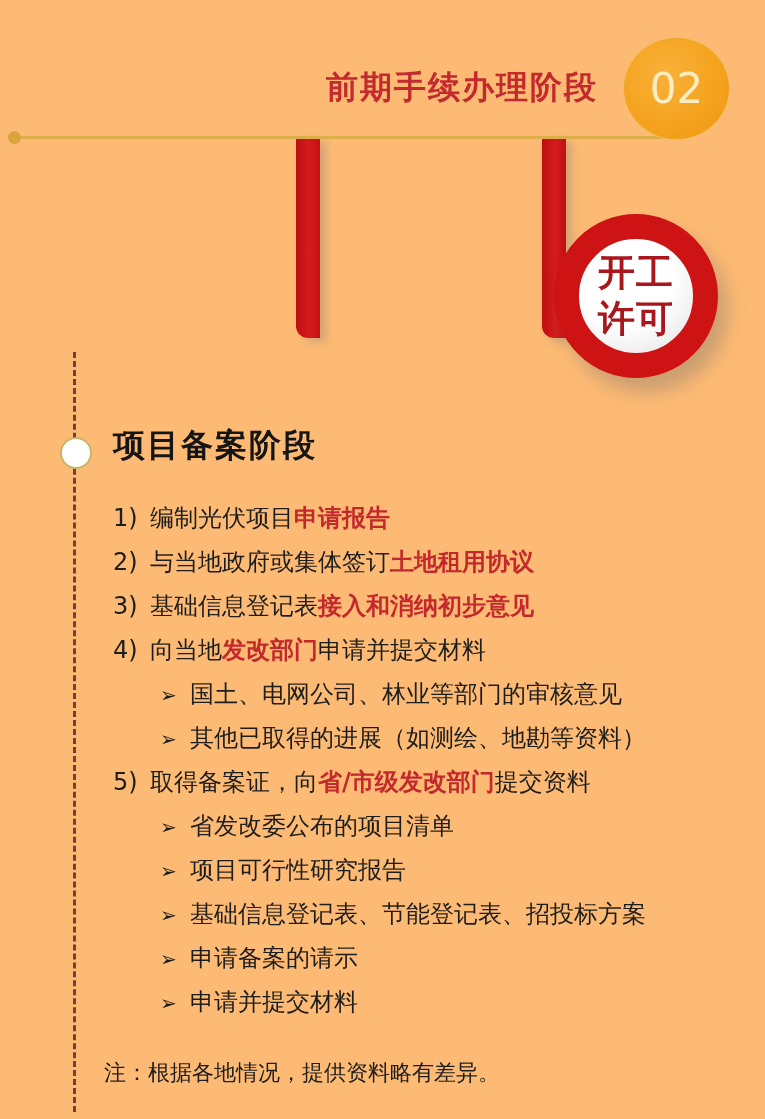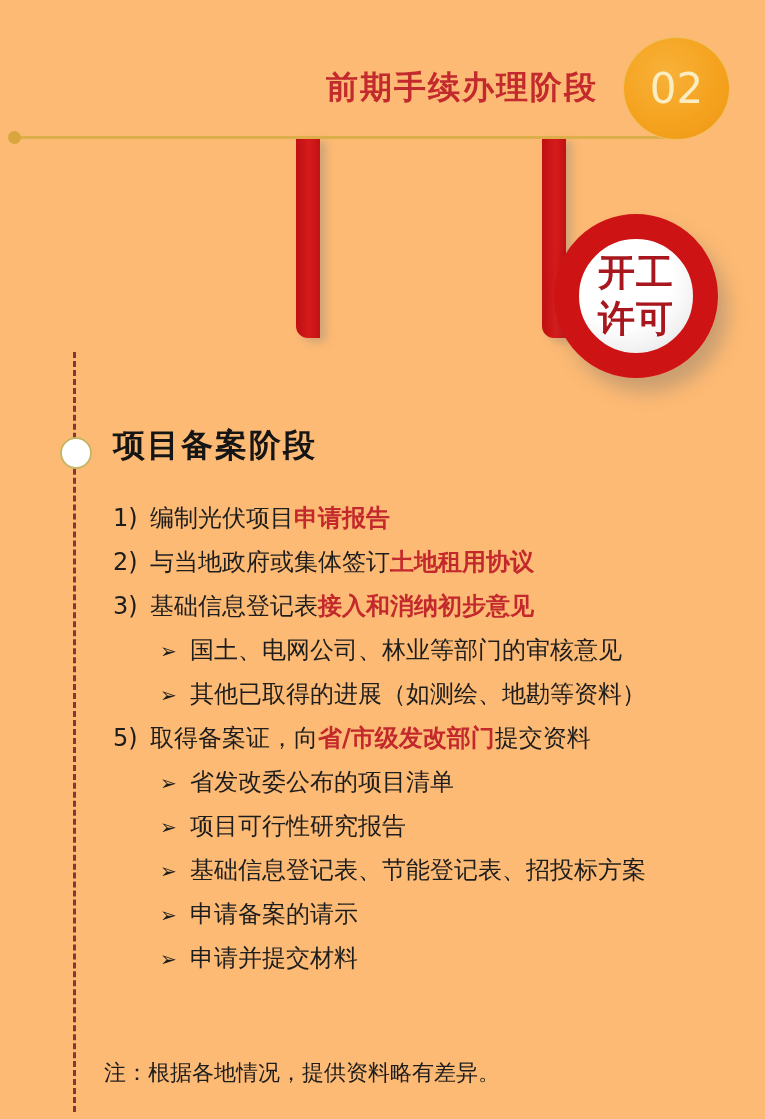--- a/index.html
+++ b/index.html
@@ -94,20 +94,21 @@
   </div>
 
   <div class="dashed-line"></div>
   <div class="bullet-ring"></div>
   <h2 class="section-heading">项目备案阶段</h2>
 
   <div class="list" id="list">
       <div class="item-line"><span class="num">1)</span><span>编制光伏项目</span><span class="red">申请报告</span></div>
       <div class="item-line"><span class="num">2)</span><span>与当地政府或集体签订</span><span class="red">土地租用协议</span></div>
       <div class="item-line"><span class="num">3)</span><span>基础信息登记表</span><span class="red">接入和消纳初步意见</span></div>
+      <div class="item-line"><span class="num">4)</span><span>向当地</span><span class="red">发改部门</span><span>申请并提交材料</span></div>
       <div class="sub-line"><span class="arrow">➢</span><span>国土、电网公司、林业等部门的审核意见</span></div>
       <div class="sub-line"><span class="arrow">➢</span><span>其他已取得的进展（如测绘、地勘等资料）</span></div>
       <div class="item-line"><span class="num">5)</span><span>取得备案证，向</span><span class="red">省/市级发改部门</span><span>提交资料</span></div>
       <div class="sub-line"><span class="arrow">➢</span><span>省发改委公布的项目清单</span></div>
       <div class="sub-line"><span class="arrow">➢</span><span>项目可行性研究报告</span></div>
       <div class="sub-line"><span class="arrow">➢</span><span>基础信息登记表、节能登记表、招投标方案</span></div>
       <div class="sub-line"><span class="arrow">➢</span><span>申请备案的请示</span></div>
       <div class="sub-line"><span class="arrow">➢</span><span>申请并提交材料</span></div>
     </div>
 

